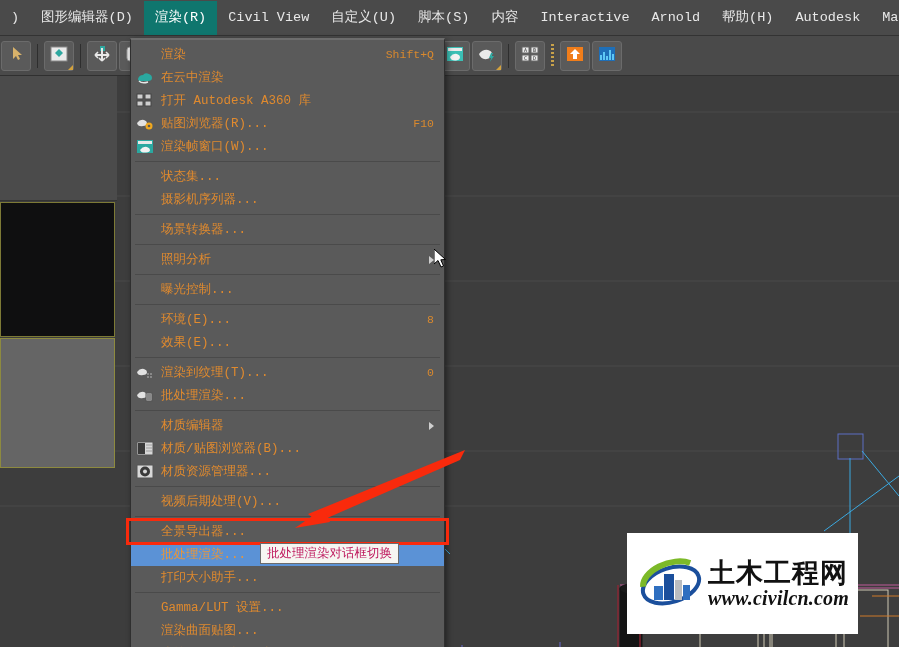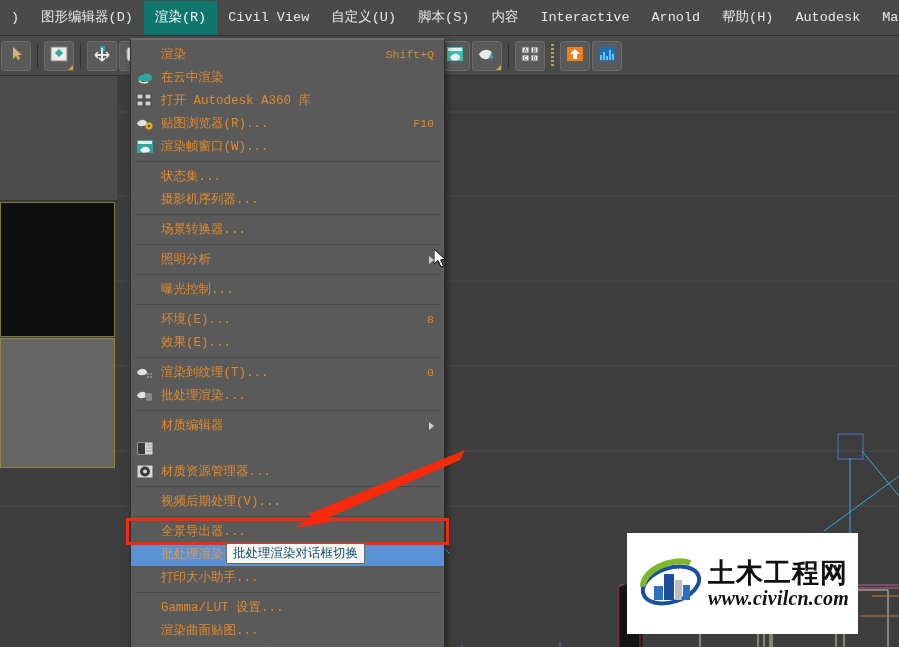--- a/index.html
+++ b/index.html
@@ -135,24 +135,24 @@
     left: 126px; top: 518px;
     width: 323px; height: 27px;
     border: 3px solid #f92a0c;
     z-index: 60;
     pointer-events: none;
   }
   #redarrow { position: absolute; left: 290px; top: 450px; width: 175px; height: 80px; z-index: 59; }
 
   
   #tooltip {
-    position: absolute; left: 226px; top: 543px;
+    position: absolute; left: 260px; top: 543px;
     background: #f6f6f2;
     border: 1px solid #6b6b6b;
-    color: #0c4a6e;
+    color: #be185d;
     font-family: "Liberation Sans", sans-serif;
     font-size: 12.5px;
     padding: 2px 6px 3px 6px;
     z-index: 70;
     white-space: nowrap;
     line-height: 14px;
   }
 
   
   #logo {
@@ -534,20 +534,21 @@
       <div class="mi">
         <span class="mi-ico"><svg width="18" height="17" viewBox="0 0 18 17">
             <rect x="1" y="2" width="16" height="13" fill="#d8d8d8" stroke="#555"></rect>
             <rect x="2" y="3" width="7" height="11" fill="#3a3a3a"></rect>
             <g fill="#bbb">
               <rect x="10" y="4" width="6" height="2"></rect>
               <rect x="10" y="7" width="6" height="2"></rect>
               <rect x="10" y="10" width="6" height="2"></rect>
             </g>
           </svg></span>
+        <span class="label">材质/贴图浏览器(B)...</span>
       </div>
       <div class="mi">
         <span class="mi-ico"><svg width="18" height="17" viewBox="0 0 18 17">
             <rect x="1" y="2" width="16" height="13" fill="#d8d8d8" stroke="#555"></rect>
             <circle cx="9" cy="8.5" r="5" fill="#3a3a3a"></circle>
             <circle cx="9" cy="8.5" r="2" fill="#d8d8d8"></circle>
           </svg></span>
         <span class="label">材质资源管理器...</span>
       </div>
       <div class="mi-sep"></div>

